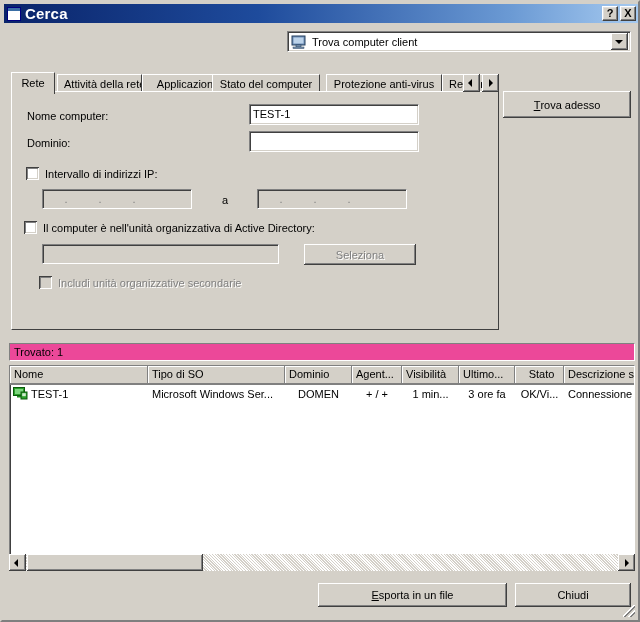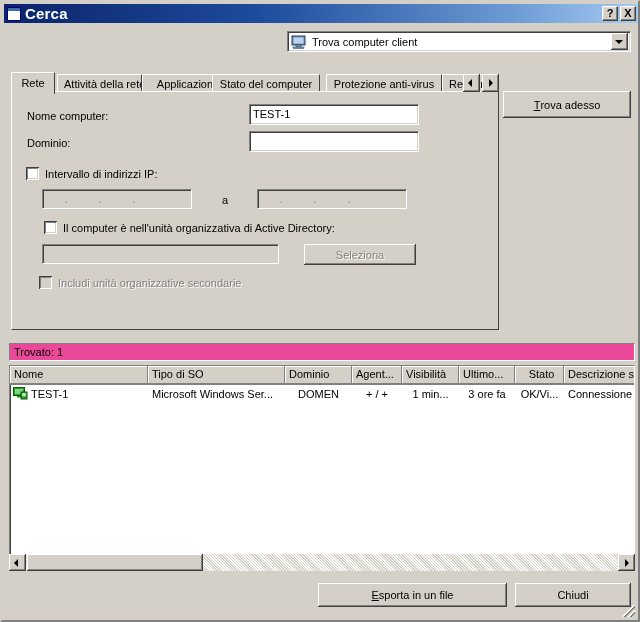--- a/index.html
+++ b/index.html
@@ -481,21 +481,21 @@
       <span></span>
     </div>
     <div class="lbl" style="left:210px; top:102px;">a</div>
     <div class="ipfield" style="left:245px; top:97px; width:150px; height:20px;">
       <span>.</span>
       <span>.</span>
       <span>.</span>
       <span></span>
     </div>
 
-    <div class="checkbox" style="left:32px; top:129px;">
+    <div class="checkbox" style="left:12px; top:129px;">
       <span class="box"></span>
       <span class="ctext">Il computer è nell'unità organizzativa di Active Directory:</span>
     </div>
     <div class="textfield disabled" style="left:30px; top:152px; width:237px; height:20px;"></div>
     <div class="btn disabled" style="left:276px; top:152px; width:112px; height:21px;">Seleziona</div>
 
     <div class="checkbox disabled" style="left:27px; top:184px;">
       <span class="box"></span>
       <span class="ctext">Includi unità organizzative secondarie</span>
     </div>

